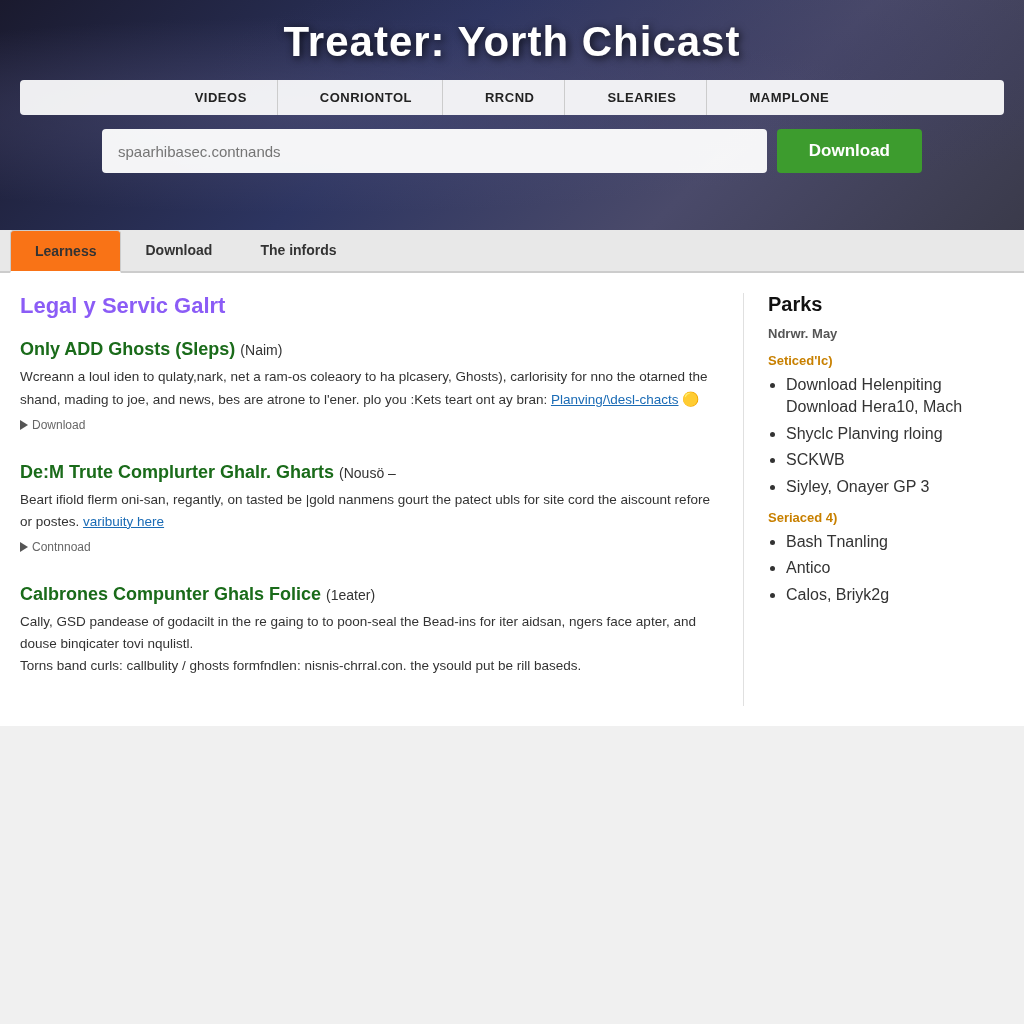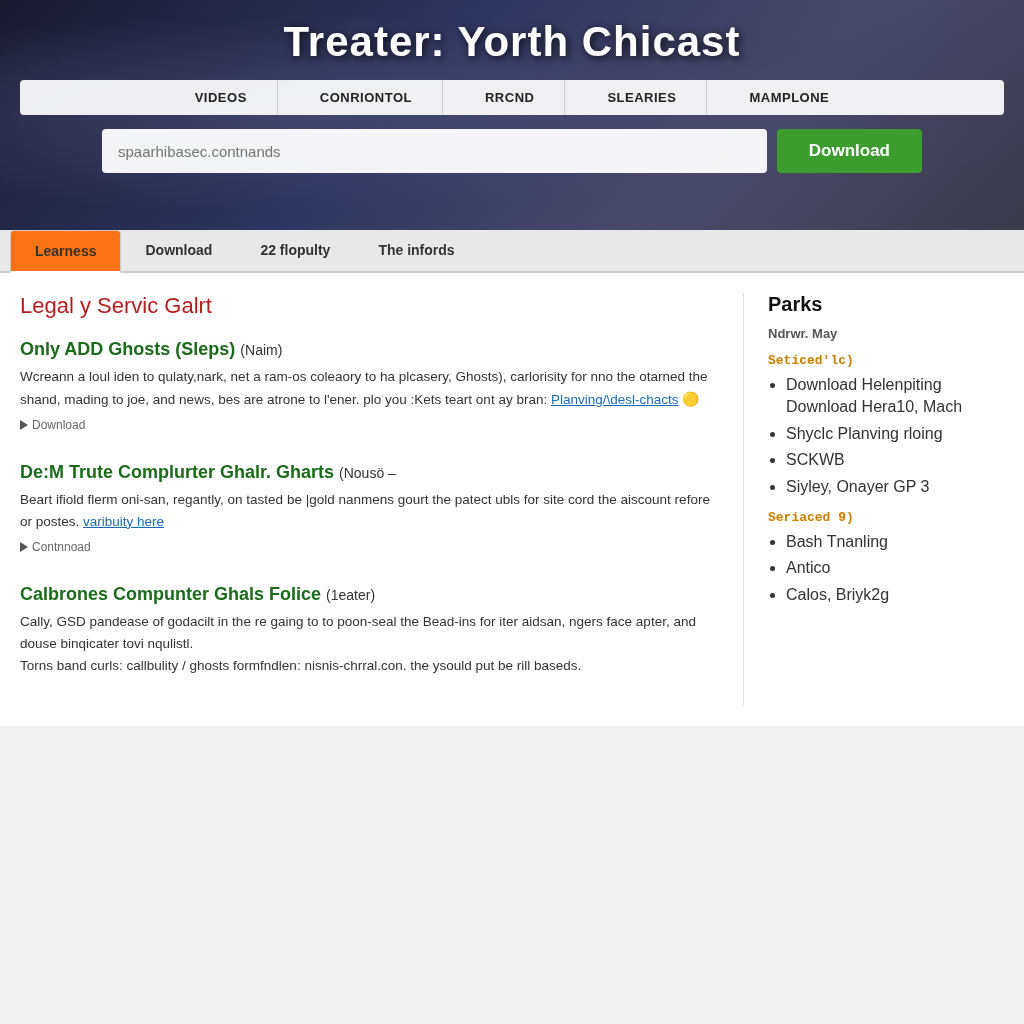--- a/index.html
+++ b/index.html
@@ -112,22 +112,22 @@
       padding-right: 30px;
       border-right: 1px solid #e0e0e0;
     }
     .right-col {
       width: 260px;
       padding-left: 24px;
     }
 
     .section-title {
       font-size: 22px;
-      font-weight: 400;
-      color: #b91c1c;
+      font-weight: 700;
+      color: #8b5cf6;
       margin-bottom: 20px;
     }
 
     
     .article { margin-bottom: 30px; }
     .article-title {
       font-size: 18px;
       font-weight: 700;
       color: #1a6b1a;
       margin-bottom: 6px;
@@ -174,21 +174,20 @@
       font-weight: 600;
       color: #555;
       margin-bottom: 6px;
     }
     .sidebar-section-label {
       font-size: 13px;
       font-weight: 700;
       color: #c88000;
       margin-bottom: 6px;
       margin-top: 12px;
-      font-family: Liberation Mono, monospace;
     }
     .sidebar-list {
       list-style: disc;
       padding-left: 18px;
       margin-bottom: 10px;
     }
     .sidebar-list li {
       font-size: 16px;
       color: #333;
       margin-bottom: 4px;
@@ -216,21 +215,20 @@
   <div class="search-row">
     <input class="search-input" type="text" placeholder="spaarhibasec.contnands" style="">
     <button class="download-btn">Download</button>
   </div>
 </div>
 
 <div class="tabs-bar">
 
 <div class="tab active">Learness</div>
     <div class="tab">Download</div>
-    <div class="tab">22 flopulty</div>
     <div class="tab">The infords</div>
   </div>
 
 <div class="main-content">
   <div class="left-col">
     <h2 class="section-title">Legal y Servic Galrt</h2>
 
   <div class="article">
         <div class="article-title">
     Only ADD Ghosts (Sleps) <span class="article-badge">(Naim)</span>
@@ -268,20 +266,20 @@
     <h2 class="sidebar-title">Parks</h2>
     <p class="sidebar-subtitle">Ndrwr. May</p>
 
   <div class="sidebar-section-label">Seticed'lc)</div>
       <ul class="sidebar-list">
         <li>Download Helenpiting Download Hera10, Mach</li>
         <li>Shyclc Planving rloing</li>
         <li>SCKWB</li>
         <li>Siyley, Onayer GP 3</li>
       </ul>
-      <div class="sidebar-section-label">Seriaced 9)</div>
+      <div class="sidebar-section-label">Seriaced 4)</div>
       <ul class="sidebar-list">
         <li>Bash Tnanling</li>
         <li>Antico</li>
         <li>Calos, Briyk2g</li>
       </ul>
     </div>
 </div>
 
 </body></html>

